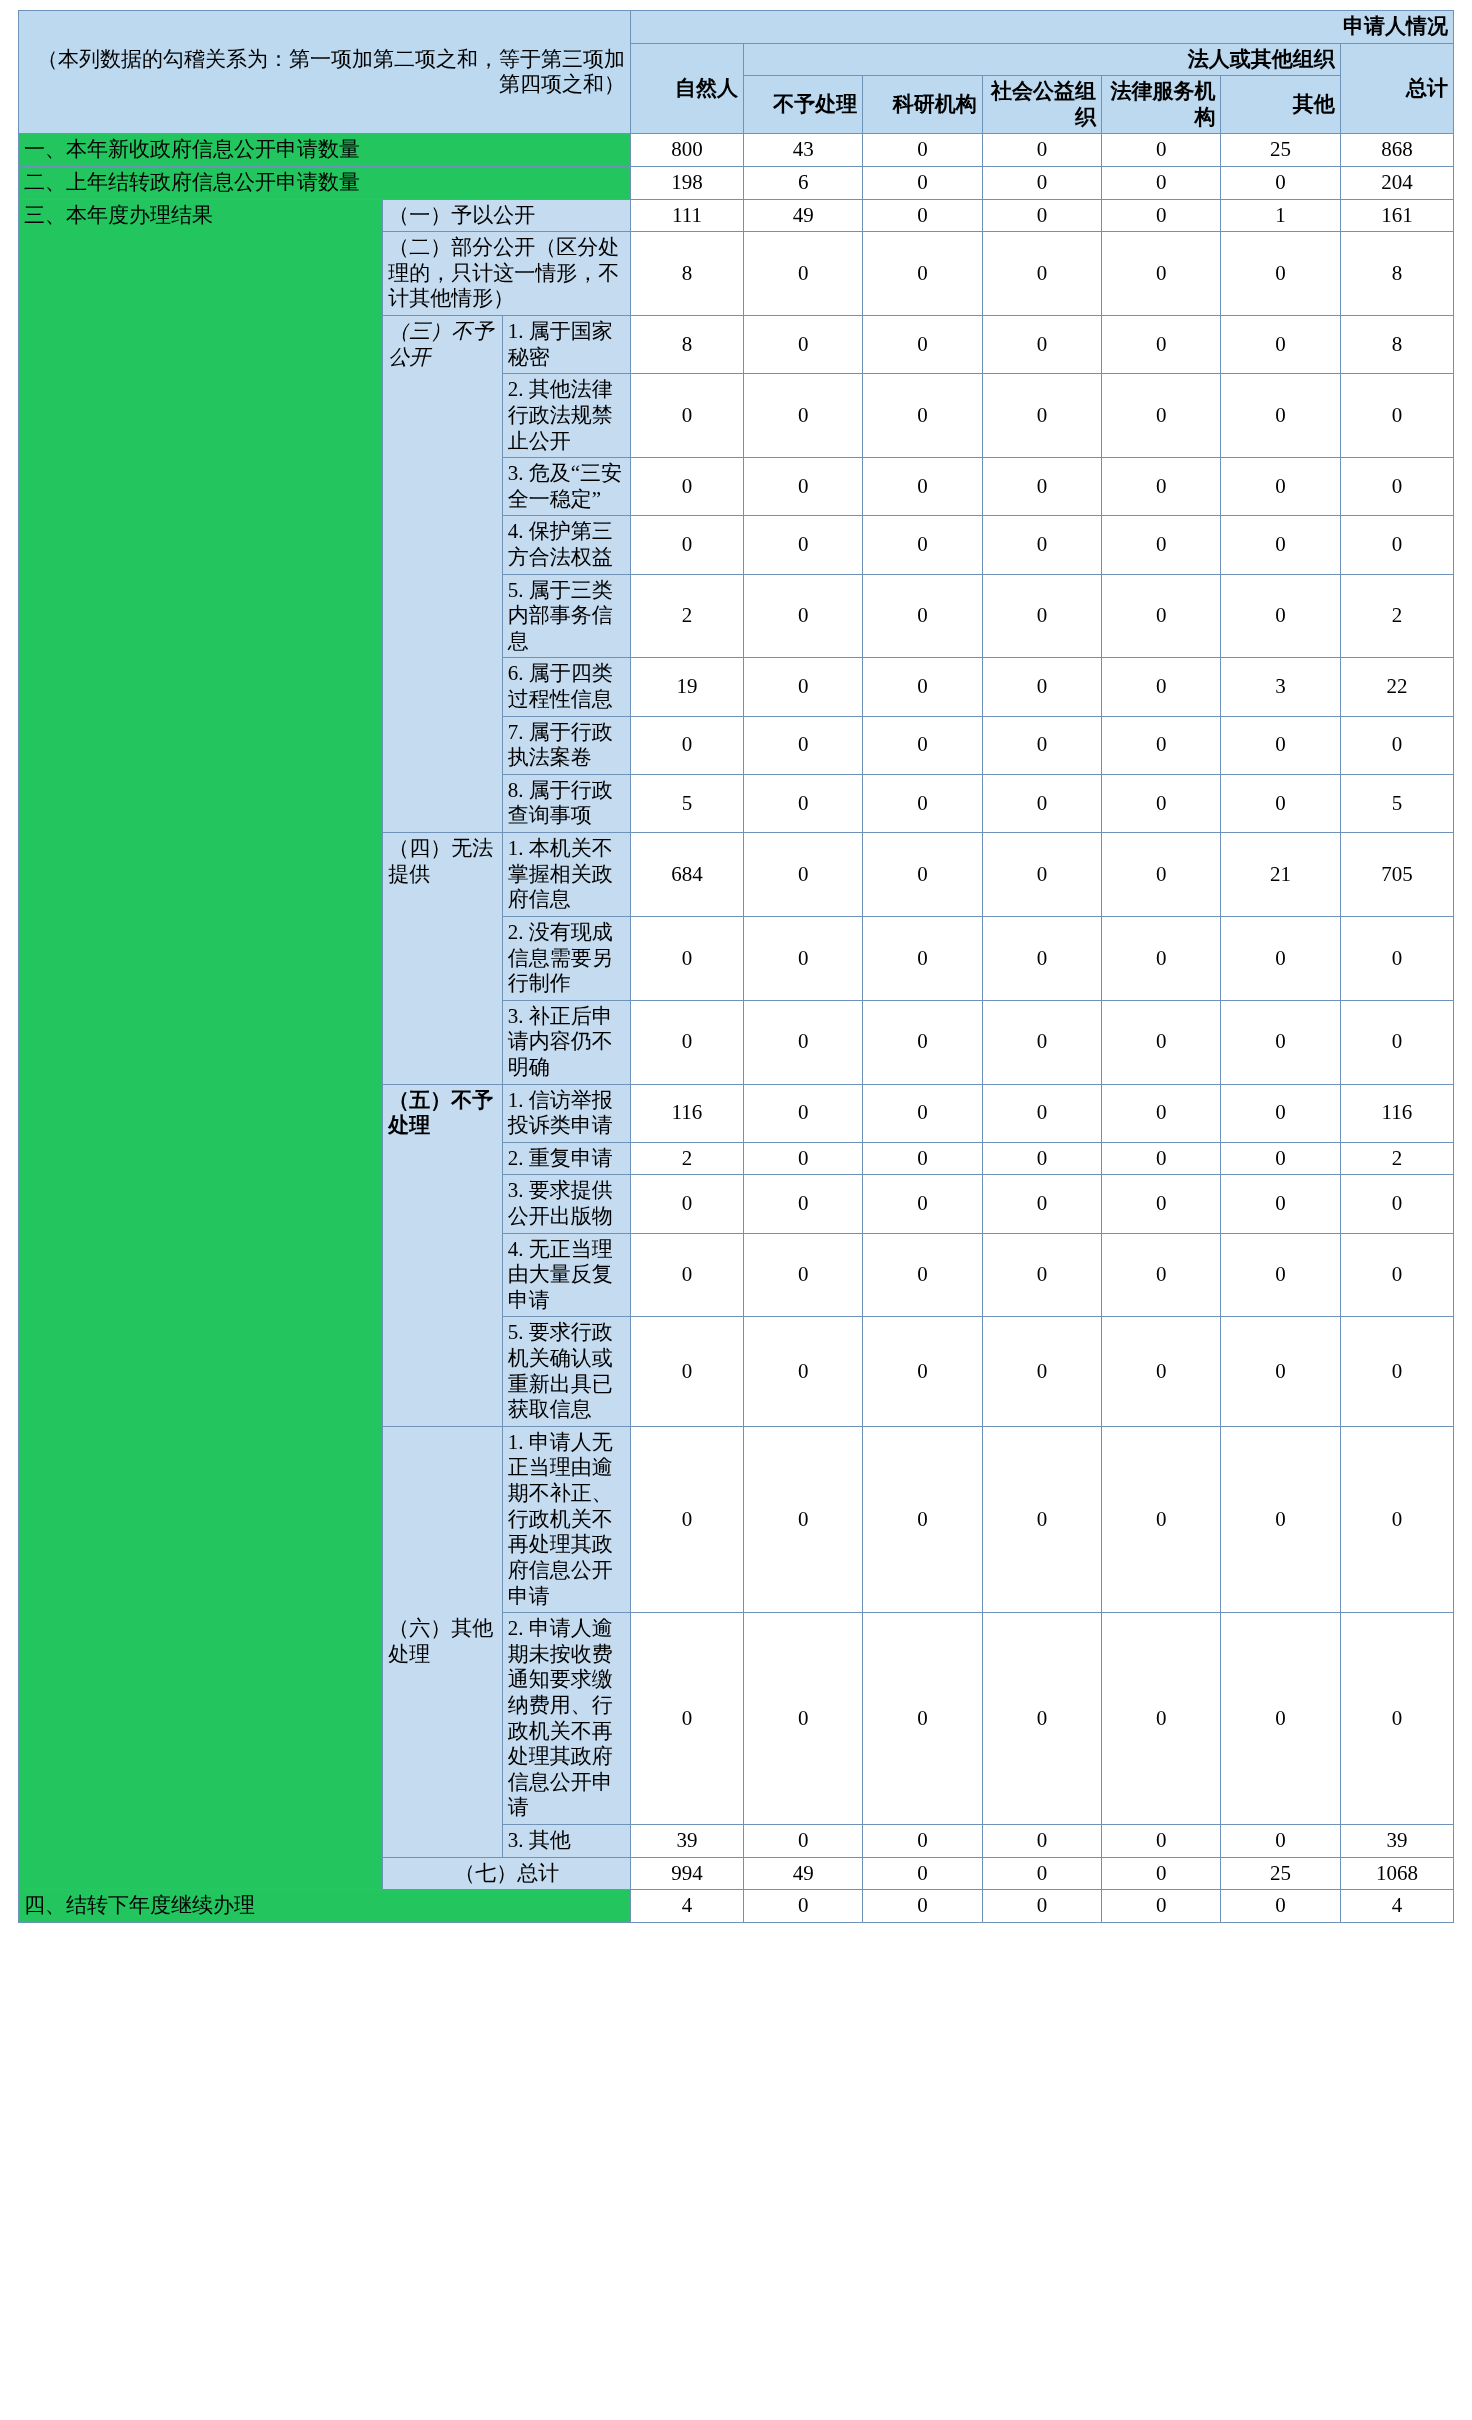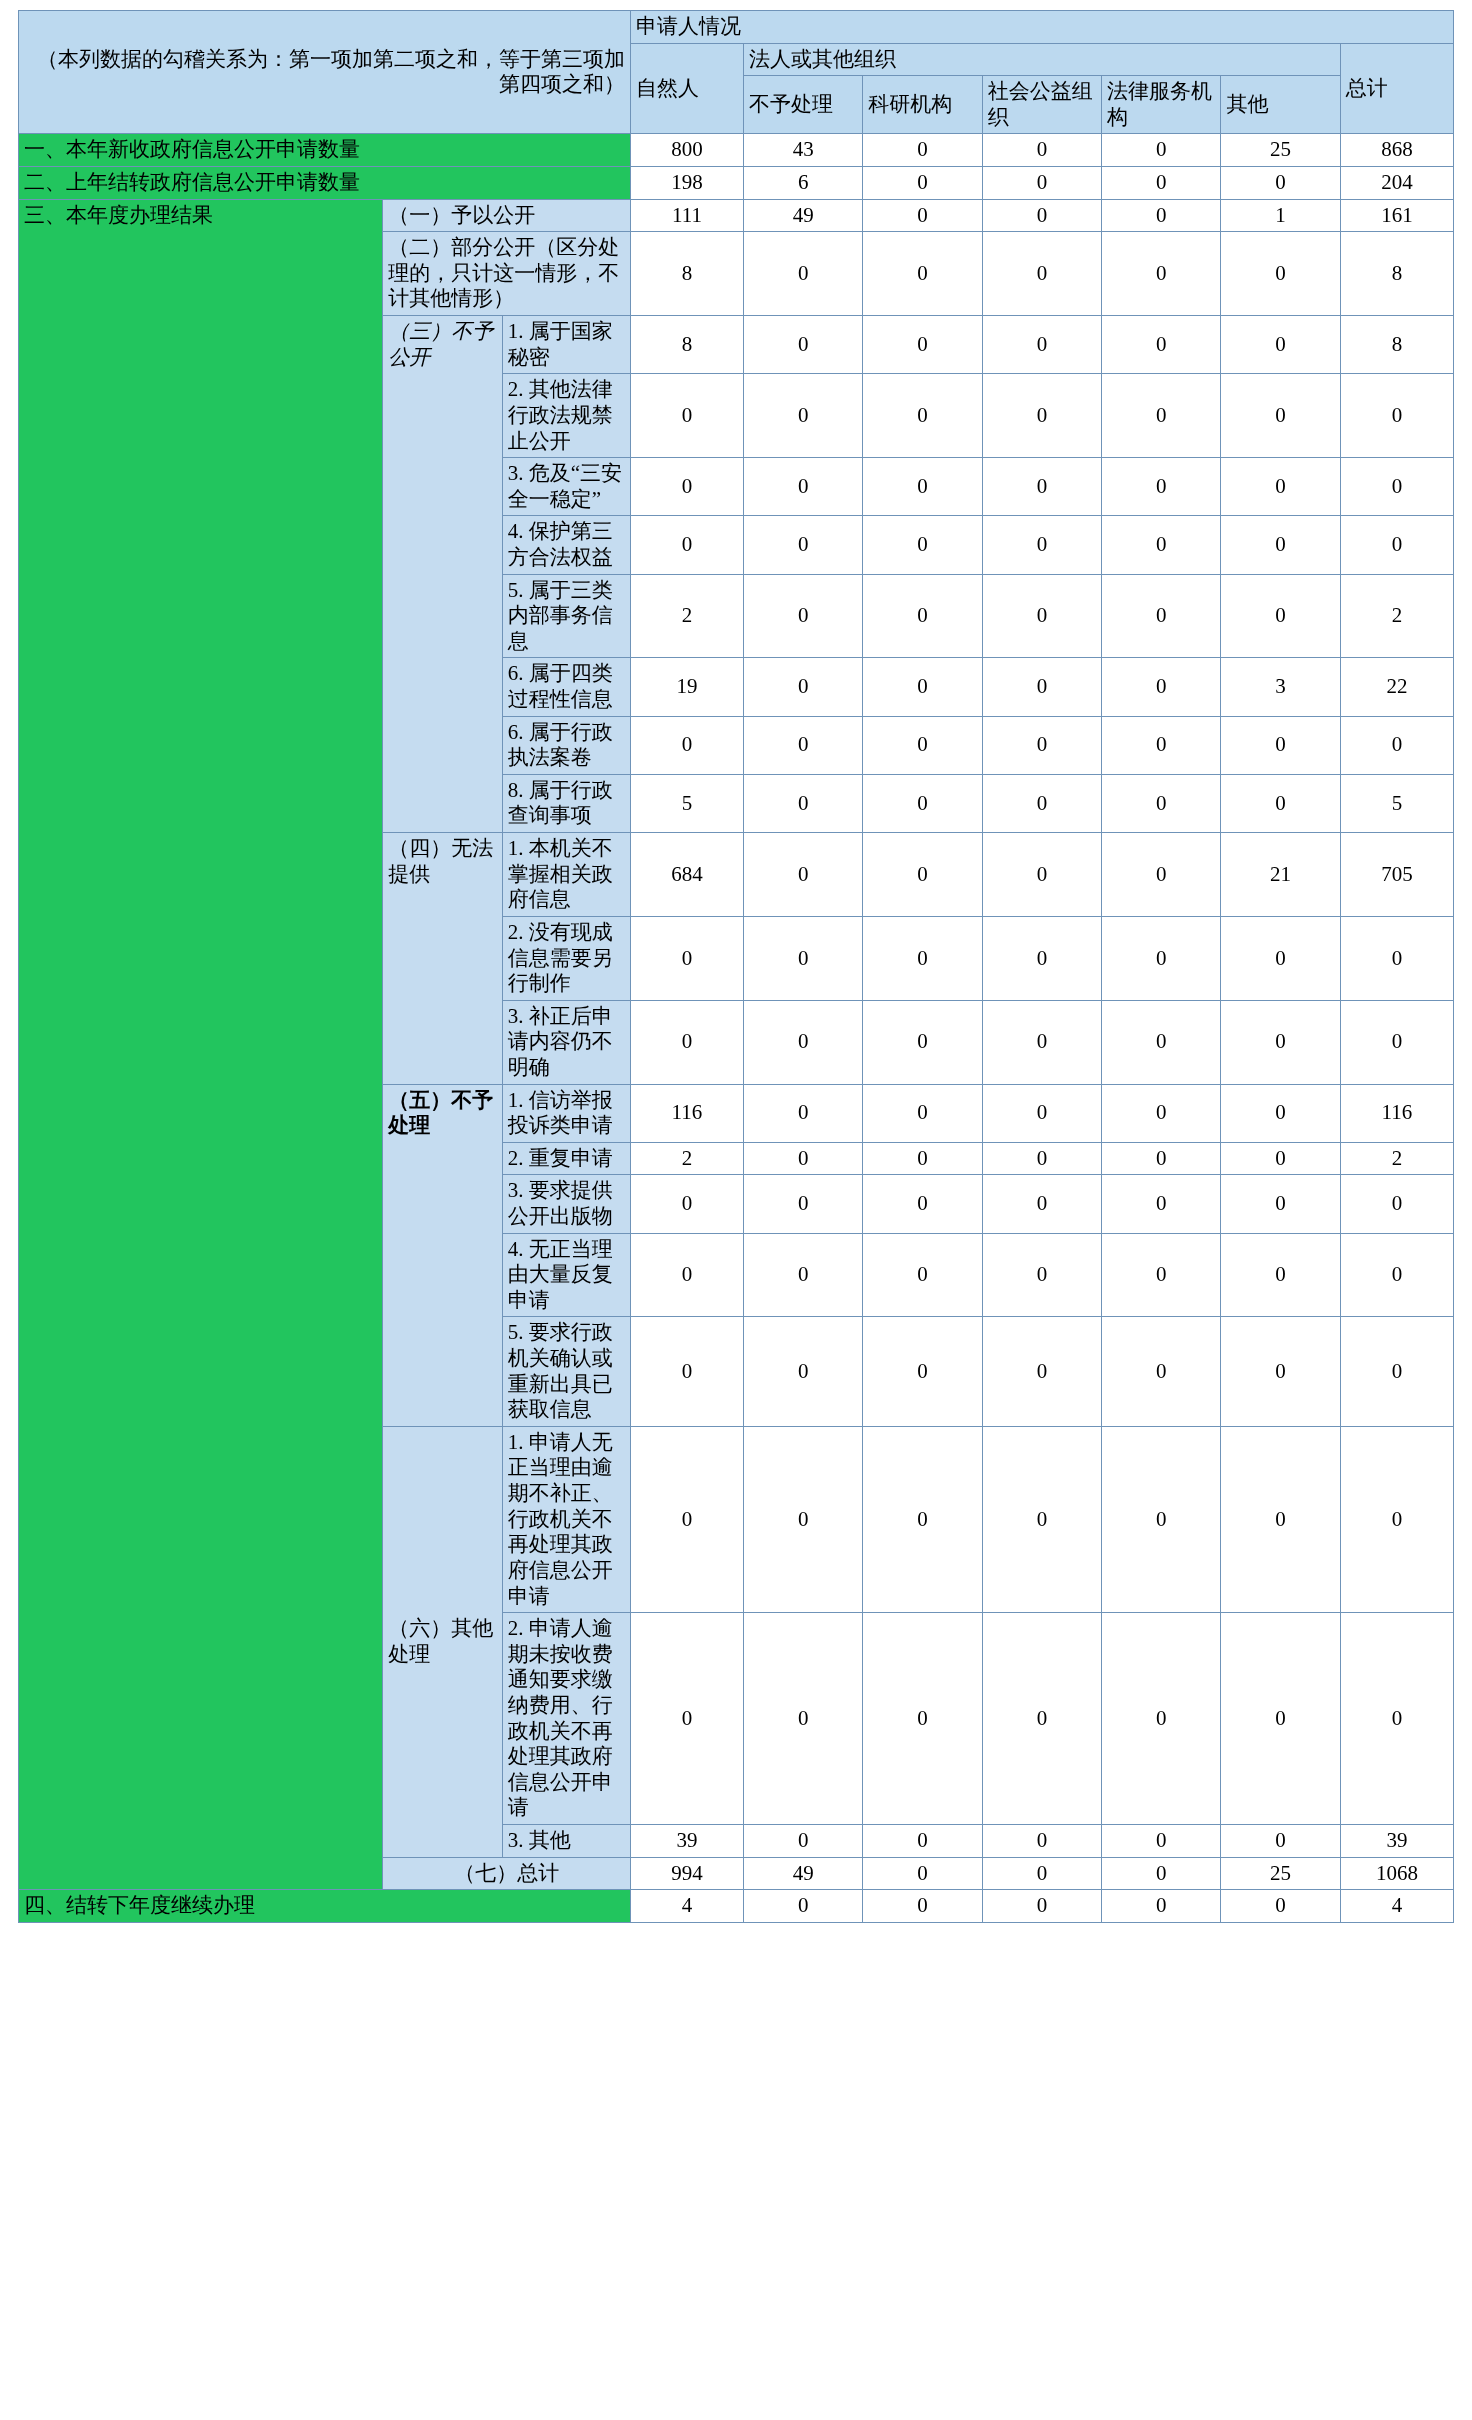--- a/index.html
+++ b/index.html
@@ -21,22 +21,22 @@
   }
   table.gov td, table.gov th{
     border:1px solid #6f93b8;
     padding:3px 5px;
     vertical-align:middle;
     line-height:1.22;
     word-break:break-all;
   }
   .hdr{
     background:#bcd9ef;
-    text-align:left;
-    font-weight:normal;
+    text-align:right;
+    font-weight:bold;
   }
   .hdr-note{
     background:#bcd9ef;
     text-align:right;
     line-height:1.45;
   }
   .rowlabel{
     background:#22c55e;
     text-align:left;
   }
@@ -200,21 +200,21 @@
         <td class="sub">6. 属于四类过程性信息</td>
         <td class="num">19</td>
         <td class="num">0</td>
         <td class="num">0</td>
         <td class="num">0</td>
         <td class="num">0</td>
         <td class="num">3</td>
         <td class="num">22</td>
       </tr>
       <tr>
-        <td class="sub">6. 属于行政执法案卷</td>
+        <td class="sub">7. 属于行政执法案卷</td>
         <td class="num">0</td>
         <td class="num">0</td>
         <td class="num">0</td>
         <td class="num">0</td>
         <td class="num">0</td>
         <td class="num">0</td>
         <td class="num">0</td>
       </tr>
       <tr>
         <td class="sub">8. 属于行政查询事项</td>

